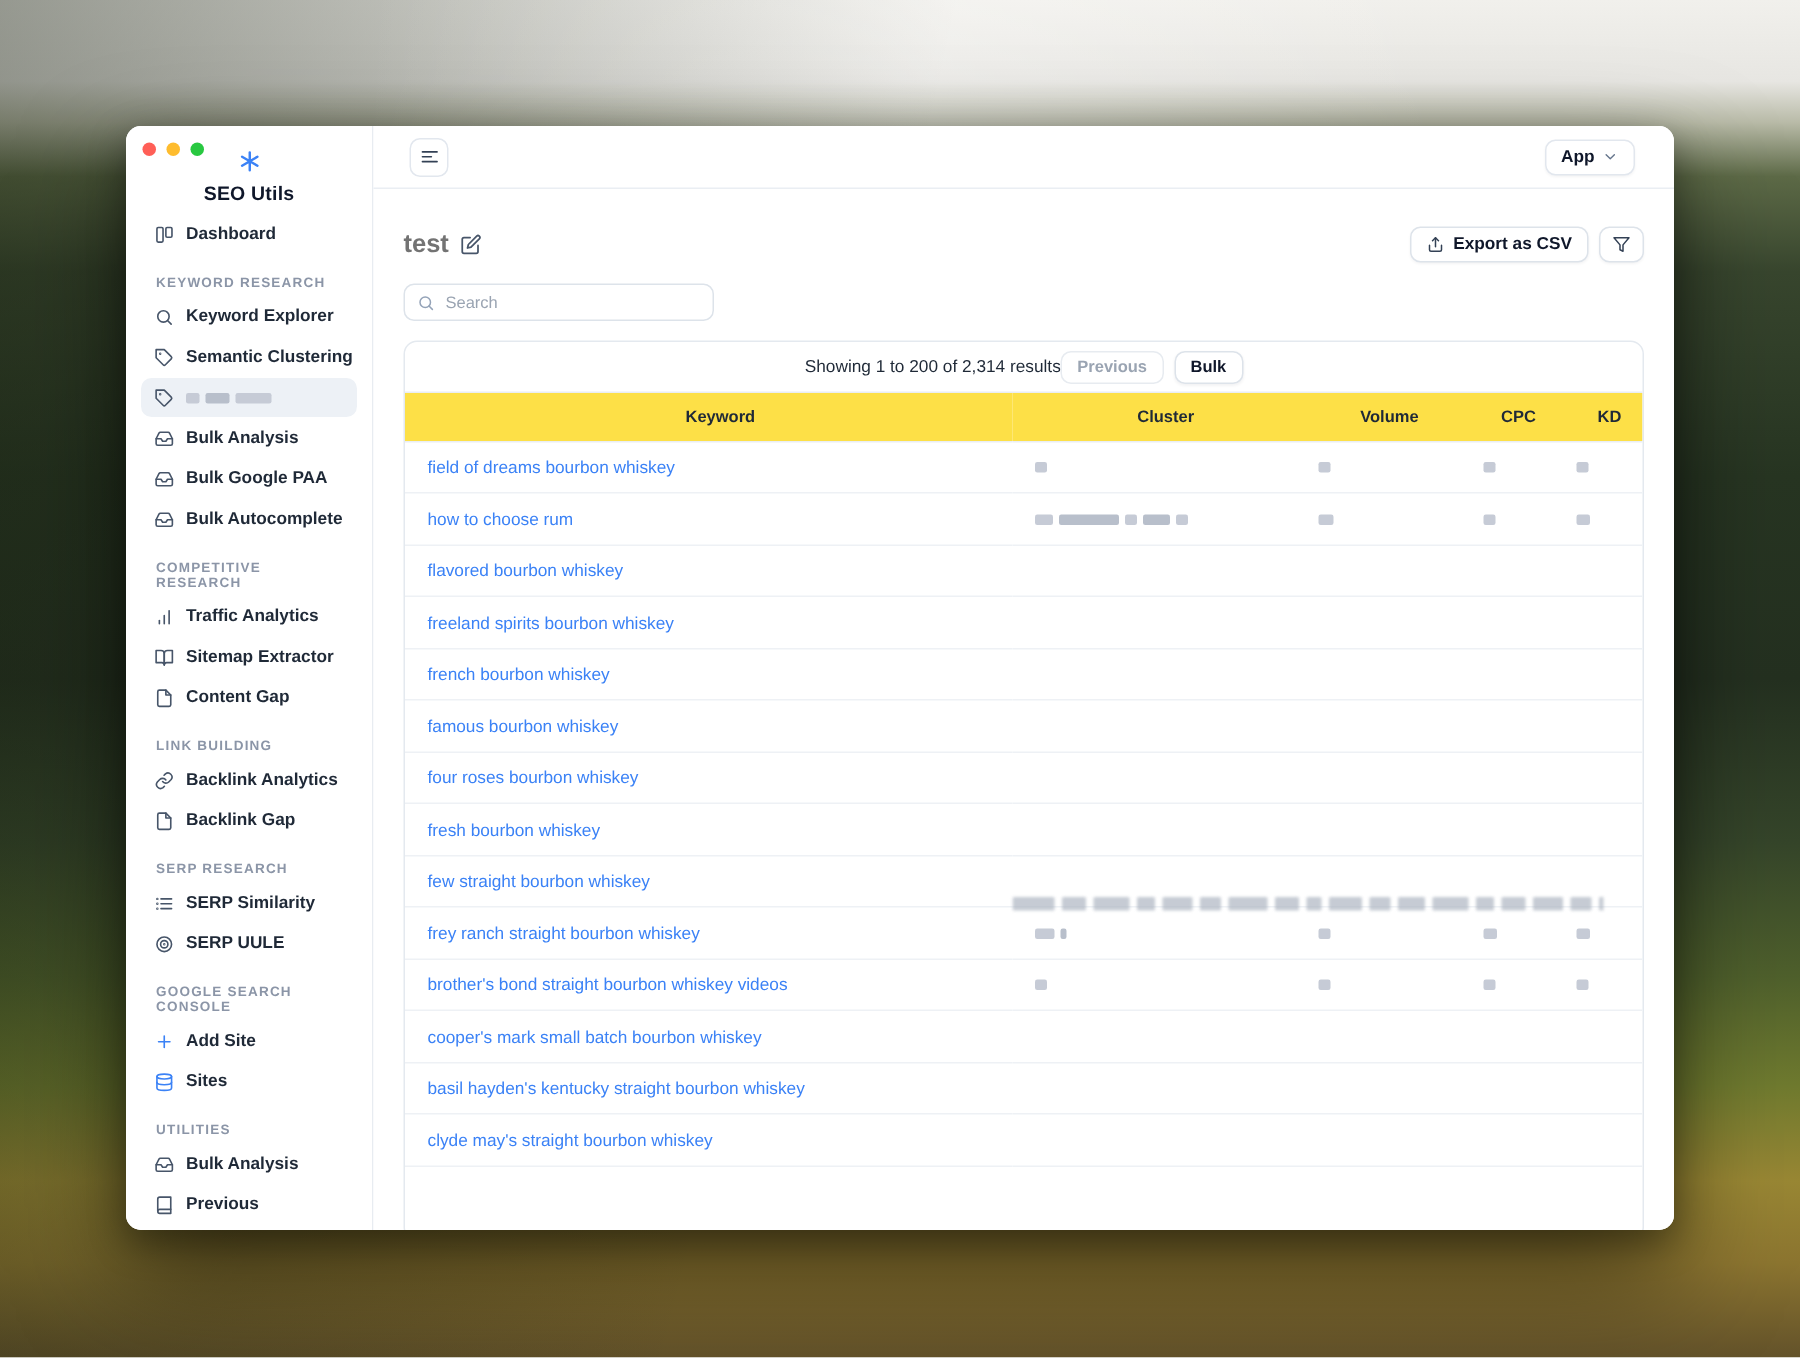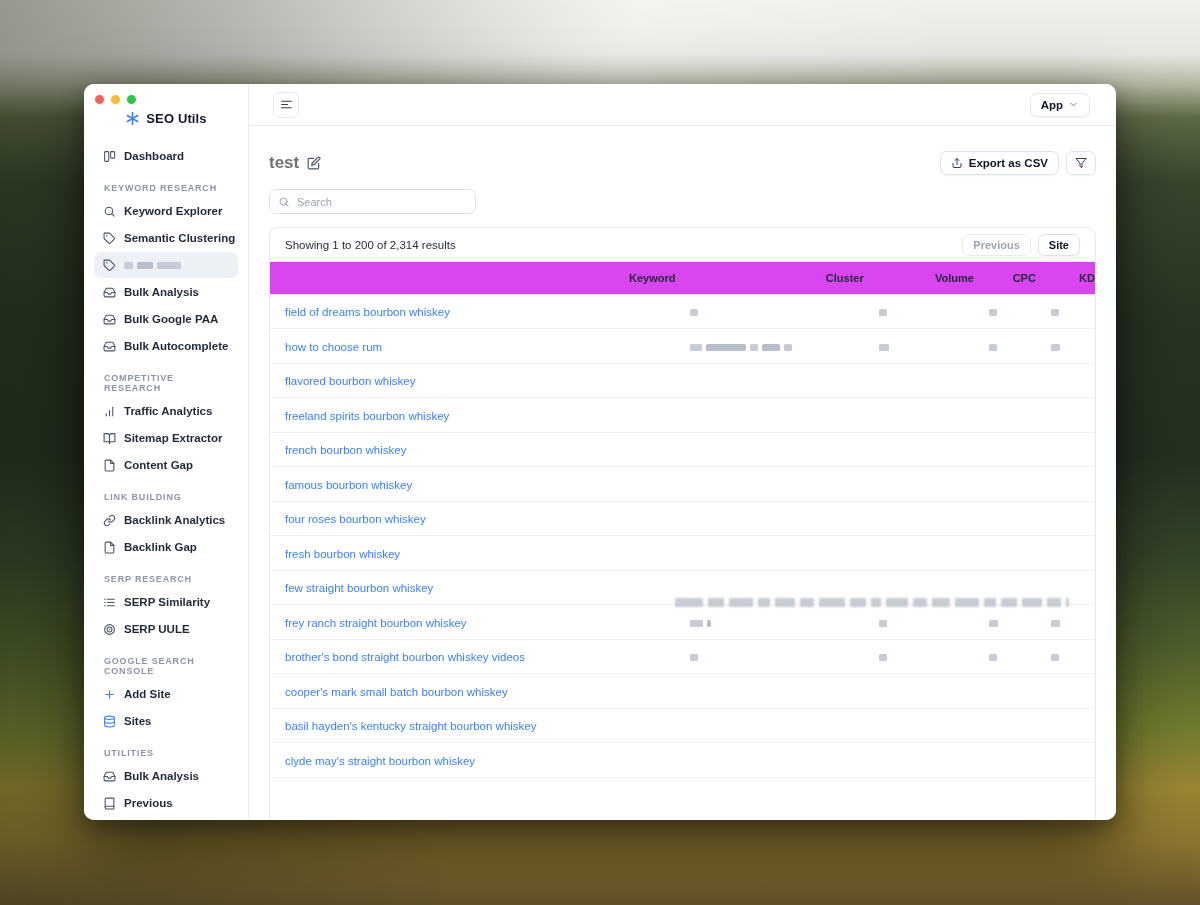--- a/index.html
+++ b/index.html
@@ -21,21 +21,21 @@
     position:absolute; left:84px; top:84px; width:1032px; height:736px;
     background:#fff; border-radius:10px; overflow:hidden; display:flex;
     box-shadow:0 30px 70px rgba(0,0,0,.5), 0 8px 24px rgba(0,0,0,.35);
   }
 
   
   .sidebar { width:165px; flex-shrink:0; border-right:1px solid #e8ecf1; background:#fff; }
   .traffic { display:flex; gap:7px; padding:11px 0 0 11px; }
   .dot { width:9px; height:9px; border-radius:50%; display:inline-block; cursor:pointer; }
   .dot.red{background:#ff5f57;} .dot.yellow{background:#febc2e;} .dot.green{background:#28c840;}
-  .brand { display:flex; align-items:center; justify-content:center; gap:6px; margin-top:2px; height:24px; }
+  .brand { display:flex; align-items:center; justify-content:center; gap:6px; margin-top:2px; height:24px;flex-direction:column; }
   .brand .ic-slot { width:15px; height:15px; color:#3b82f6; }
   .brand svg { stroke-width:2.6; }
   .brand-label { font-size:13px; font-weight:700; color:#0f172a; letter-spacing:.01em; }
   nav { padding-top:13px; }
   .nav-section { padding:13px 20px 5px; font-size:9px; font-weight:700; letter-spacing:.09em; color:#8b95a7; }
   .nav-item { display:flex; align-items:center; gap:8px; height:26px; margin:0 10px 1px; padding:0 9px;
               border-radius:7px; font-size:11.5px; font-weight:600; color:#1f2937; cursor:pointer; white-space:nowrap; }
   .nav-item .ic-slot { width:13px; height:13px; color:#475569; flex-shrink:0; }
   .nav-item.active { background:#edf1f6; }
   .nav-item.accent .ic-slot { color:#3b82f6; }
@@ -68,28 +68,28 @@
   .btn.disabled { color:#9aa4b2; box-shadow:none; border-color:#e7ebf0; cursor:default; }
 
   .search-wrap { position:relative; width:207px; margin-bottom:13px; flex-shrink:0; }
   .search-wrap .ic-slot { position:absolute; left:9px; top:6.5px; width:12px; height:12px; color:#94a3b8; }
   .search-input { width:100%; height:25px; border:1px solid #dde3ea; border-radius:7px;
                   padding:0 10px 0 27px; font-size:11px; color:#0f172a; outline:none; font-family:inherit; }
   .search-input::placeholder { color:#9aa4b2; }
 
   .table-card { position:relative; border:1px solid #e4e9ef; border-radius:9px; height:600px;
                 overflow:hidden; flex-shrink:0; background:#fff; }
-  .card-header { height:34px; display:flex; align-items:center; justify-content:space-between;
+  .card-header { height:34px; display:flex; align-items:center; justify-content:center;
                  padding:0 15px; border-bottom:1px solid #eaeef3; }
   .summary { font-size:11.5px; color:#1f2937; }
   .pager { display:flex; gap:7px; }
   .pager .btn { padding:4px 10px; font-size:11px; }
 
   table { width:100%; border-collapse:collapse; table-layout:fixed; }
-  thead th { height:32px; background:#d946ef; text-align:right; font-size:11px; font-weight:700;
+  thead th { height:32px; background:#fde047; text-align:center; font-size:11px; font-weight:700;
              color:#1f2937; padding:0 0 0 15px; border-bottom:1px solid #eaeef3; }
   tbody td { height:34.5px; border-bottom:1px solid #eef1f5; padding:0 0 0 15px; vertical-align:middle; white-space:nowrap; }
   .kw-link { font-size:11.5px; color:#3b82f6; text-decoration:none; font-weight:500; }
   td i.redact { margin-right:4px; }
 
   .strip { position:absolute; top:368px; left:405px; right:26px; height:12px;
            display:flex; gap:5px; align-items:center; filter:blur(1.2px); opacity:.7; overflow:hidden; }
   .strip i { height:9px; border-radius:1px; background:#aeb6c2; flex-shrink:0; display:inline-block; }
 
   .ic-slot { display:inline-flex; }
@@ -358,21 +358,21 @@
               </svg>
             </span>
           <input class="search-input" placeholder="Search" style="">
         </div>
 
         <div class="table-card">
           <div class="card-header">
             <span class="summary">Showing 1 to 200 of 2,314 results</span>
             <div class="pager">
               <button class="btn disabled">Previous</button>
-              <button class="btn">Site</button>
+              <button class="btn">Bulk</button>
             </div>
           </div>
           <table>
             <colgroup>
               <col style="width:405px">
                 <col style="width:188px">
                 <col style="width:110px">
               <col style="width:62px">
                 <col style="width:59px">
             </colgroup>

